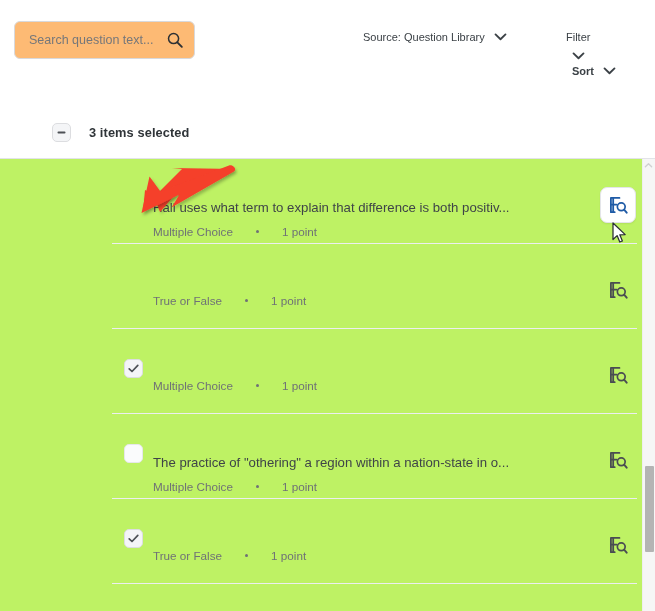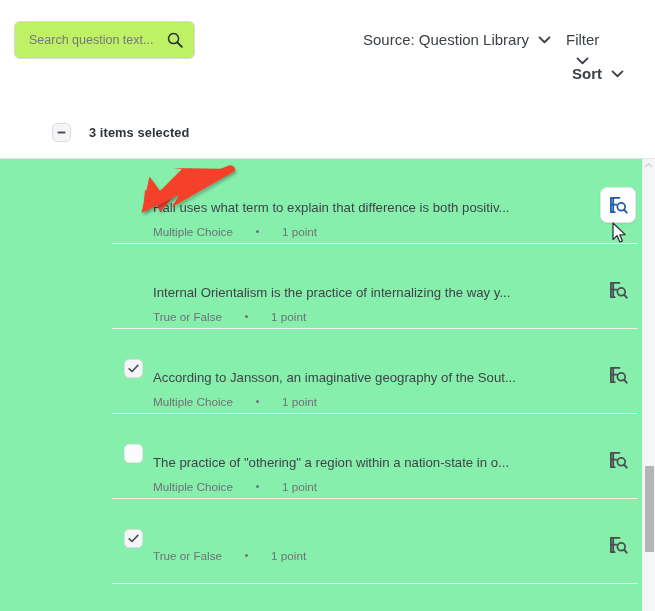--- a/index.html
+++ b/index.html
@@ -24,21 +24,21 @@
   }
   .search-box {
     position: absolute;
     left: 14px;
     top: 21px;
     width: 181px;
     height: 38px;
     box-sizing: border-box;
     border: 1px solid #d8d9dc;
     border-radius: 6px;
-    background: #bef264;
+    background: #fdba74;
     display: flex;
     align-items: center;
     padding: 0 10px 0 14px;
   }
   .search-input {
     flex: 1 1 auto;
     border: none;
     outline: none;
     background: transparent;
     font-family: "Liberation Sans", sans-serif;
@@ -54,21 +54,21 @@
     height: 18px;
     display: block;
     margin-left: 4px;
   }
 
   .dropdown {
     position: absolute;
     display: flex;
     align-items: center;
     gap: 9px;
-    font-size: 15px;
+    font-size: 11px;
     color: #3b4146;
     cursor: pointer;
     white-space: nowrap;
   }
   .dd-source { left: 363px; top: 31px; }
   .dd-filter { left: 566px; top: 31px; flex-direction: column; }
   .dd-sort   { left: 572px; top: 65px; font-weight: bold; }
   .chev {
     width: 13px;
     height: 8px;
@@ -121,21 +121,21 @@
   }
 
   
   .list {
     position: absolute;
     left: 0;
     top: 159px;
     width: 655px;
     height: 452px;
     overflow: hidden;
-    background: #86efac;
+    background: #bef264;
   }
   .row {
     position: relative;
     height: 85px;
     box-sizing: border-box;
     display: flex;
     align-items: flex-start;
     padding-left: 125px;
     padding-top: 17px;
   }
@@ -336,21 +336,20 @@
         <circle cx="12.9" cy="11.4" r="4.1" stroke="#1f5ba6" stroke-width="1.8"></circle>
         <line x1="15.9" y1="14.4" x2="18.6" y2="17.6" stroke="#1f5ba6" stroke-width="2" stroke-linecap="round"></line>
       </svg>
     </div>
     <div class="row-sep"></div>
   </div>
 
   <div class="row">
     <div class="cb empty row-check"></div>
     <div class="row-body">
-      <div class="q-title">Internal Orientalism is the practice of internalizing the way y...</div>
       <div class="q-meta">
         <span>True or False</span>
         <span class="dot"></span>
         <span>1 point</span>
       </div>
     </div>
     <div class="preview-btn">
       <svg class="preview-icon" viewBox="0 0 20 20" fill="none">
         <path d="M2 2 H11 M2 2 V17 M2 17 H6" stroke="#4a4d52" stroke-width="1.9" stroke-linecap="round"></path>
         <path d="M2 9 H8" stroke="#4a4d52" stroke-width="1.9" stroke-linecap="round"></path>
@@ -362,21 +361,20 @@
     <div class="row-sep"></div>
   </div>
 
   <div class="row">
     <div class="cb row-check">
       <svg width="13" height="13" viewBox="0 0 13 13">
         <path d="M2.2 6.8 L5 9.5 L10.8 3.3" stroke="#4d5156" stroke-width="1.7" fill="none" stroke-linecap="round" stroke-linejoin="round"></path>
       </svg>
     </div>
     <div class="row-body">
-      <div class="q-title">According to Jansson, an imaginative geography of the Sout...</div>
       <div class="q-meta">
         <span>Multiple Choice</span>
         <span class="dot"></span>
         <span>1 point</span>
       </div>
     </div>
     <div class="preview-btn">
       <svg class="preview-icon" viewBox="0 0 20 20" fill="none">
         <path d="M2 2 H11 M2 2 V17 M2 17 H6" stroke="#4a4d52" stroke-width="1.9" stroke-linecap="round"></path>
         <path d="M2 9 H8" stroke="#4a4d52" stroke-width="1.9" stroke-linecap="round"></path>

